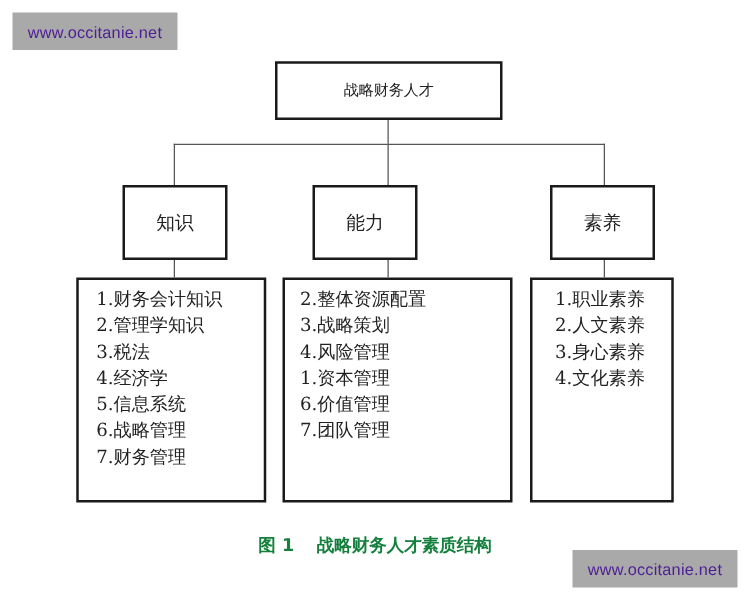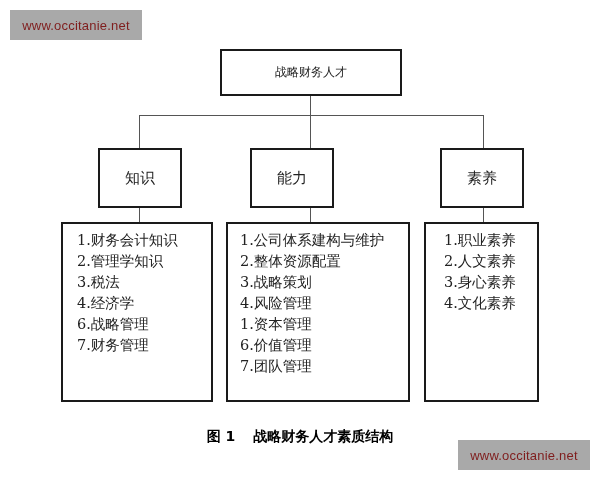--- a/index.html
+++ b/index.html
@@ -1,28 +1,28 @@
 <!DOCTYPE html>
 <html><head>
 <meta charset="utf-8">
 <style>
   html,body{margin:0;padding:0;}
   body{width:600px;height:480px;background:#ffffff;position:relative;overflow:hidden;
        font-family:"DejaVu Serif","Liberation Serif",serif;color:#222;}
-  .wm{position:absolute;background:#a9a9a9;color:#7f1d1d;font-family:"Liberation Sans","DejaVu Sans",sans-serif;
+  .wm{position:absolute;background:#a9a9a9;color:#4c1d95;font-family:"Liberation Sans","DejaVu Sans",sans-serif;
       font-size:13px;display:flex;align-items:center;justify-content:center;letter-spacing:0.2px;}
   .box{position:absolute;border:2px solid #1a1a1a;background:#fff;box-sizing:border-box;}
   .center{display:flex;align-items:center;justify-content:center;}
   .top{left:220px;top:49px;width:182px;height:47px;font-size:12px;}
   .l2{top:148px;width:84px;height:60px;font-size:15px;}
   .l3{top:222px;height:180px;font-size:14.5px;line-height:21px;padding-top:6px;}
   .l3 ul{list-style:none;margin:0;padding:0;}
   .line{position:absolute;background:#555;}
   .caption{position:absolute;left:0;width:600px;top:428px;text-align:center;font-family:"DejaVu Sans","Liberation Sans",sans-serif;
-           font-weight:bold;font-size:14px;color:#000000;}
+           font-weight:bold;font-size:14px;color:#15803d;}
   .caption span.fig{margin-right:18px;}
 </style>
 </head>
 <body>
 
 <div class="wm" style="left:10px;top:10px;width:132px;height:30px;">www.occitanie.net</div>
 
 <div class="line" style="left:310px;top:96px;width:1px;height:19px;"></div>
 <div class="line" style="left:139px;top:115px;width:345px;height:1px;"></div>
 <div class="line" style="left:139px;top:115px;width:1px;height:33px;"></div>
@@ -45,27 +45,27 @@
 <div class="box l2 center" style="left:440px;">
   <span>素养</span>
 </div>
 
 <div class="box l3" style="left:61px;width:152px;padding-left:14px;">
   <ul>
     <li>1.财务会计知识</li>
     <li>2.管理学知识</li>
     <li>3.税法</li>
     <li>4.经济学</li>
+    <li>5.信息系统</li>
     <li>6.战略管理</li>
     <li>7.财务管理</li>
   </ul>
 </div>
 <div class="box l3" style="left:226px;width:184px;padding-left:12px;">
   <ul>
-    <li>1.公司体系建构与维护</li>
     <li>2.整体资源配置</li>
     <li>3.战略策划</li>
     <li>4.风险管理</li>
     <li>1.资本管理</li>
     <li>6.价值管理</li>
     <li>7.团队管理</li>
   </ul>
 </div>
 <div class="box l3" style="left:424px;width:115px;padding-left:18px;">
   <ul>

